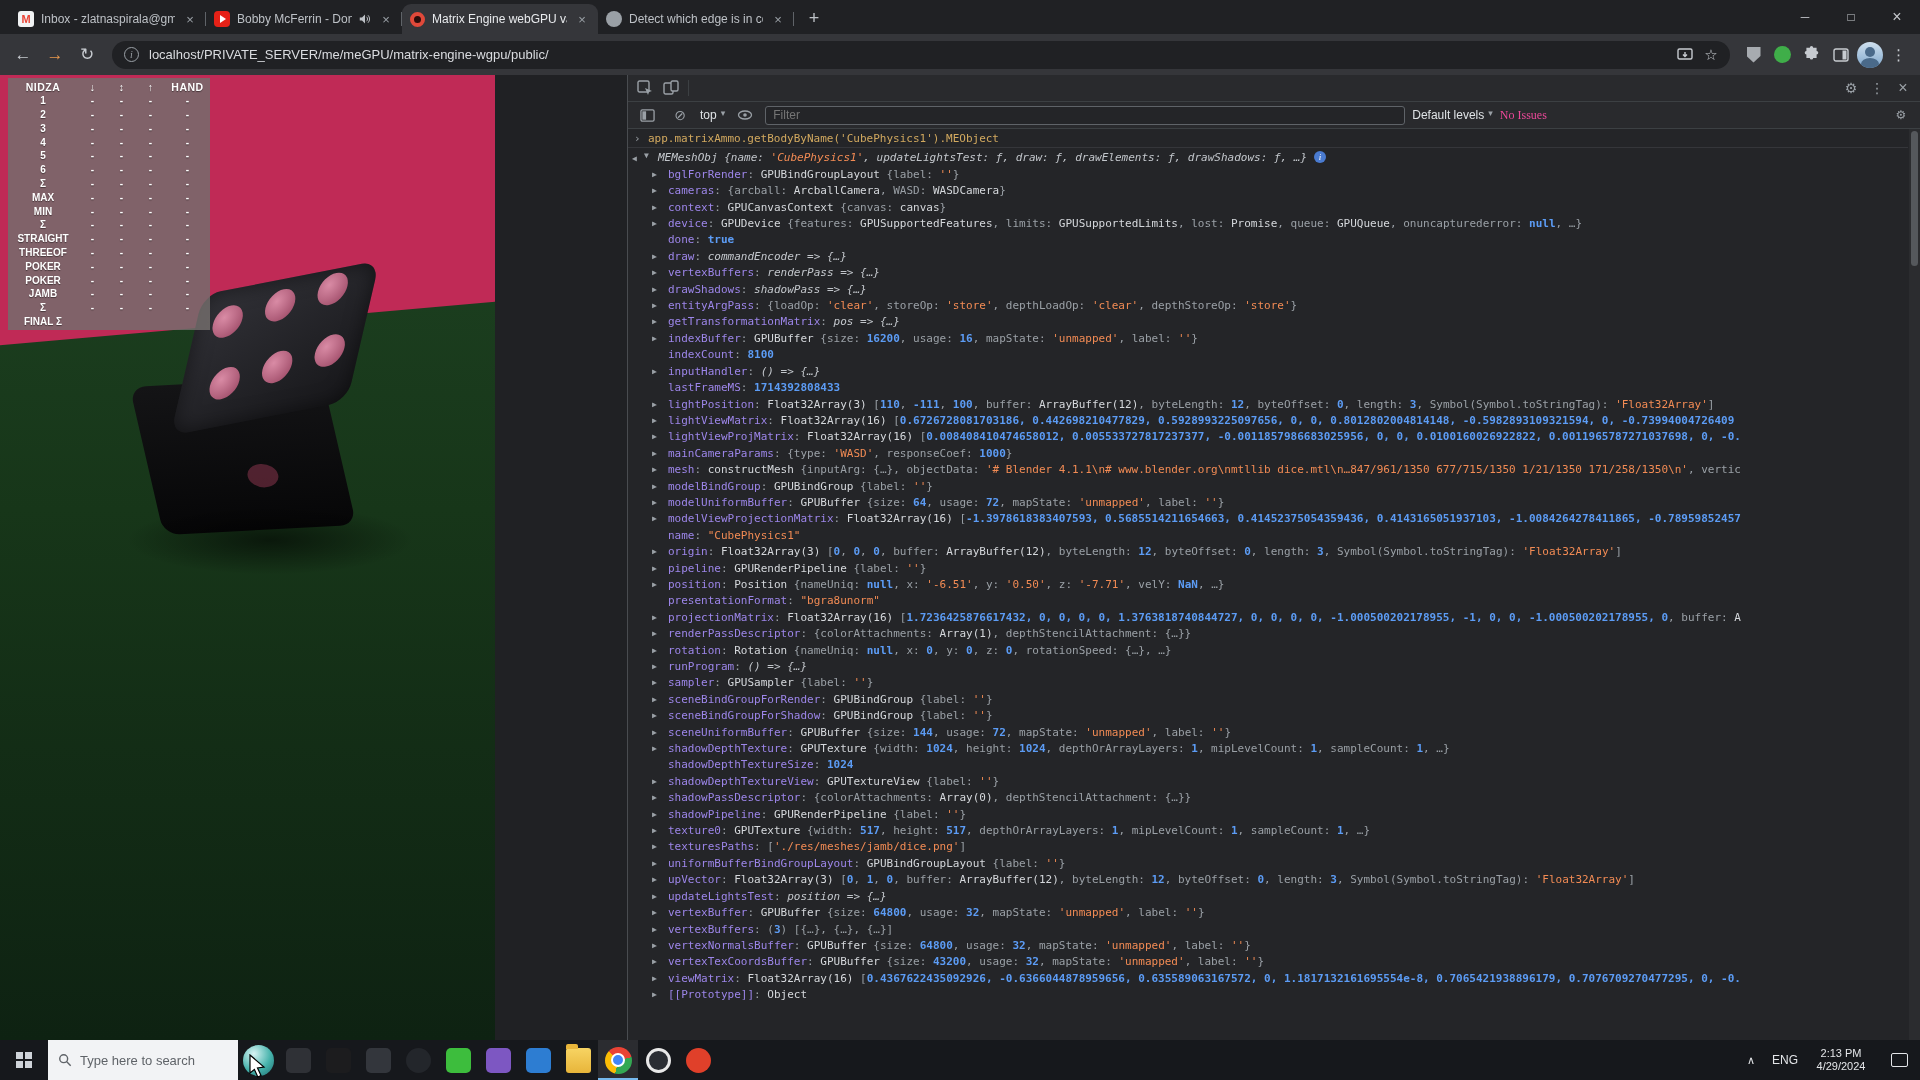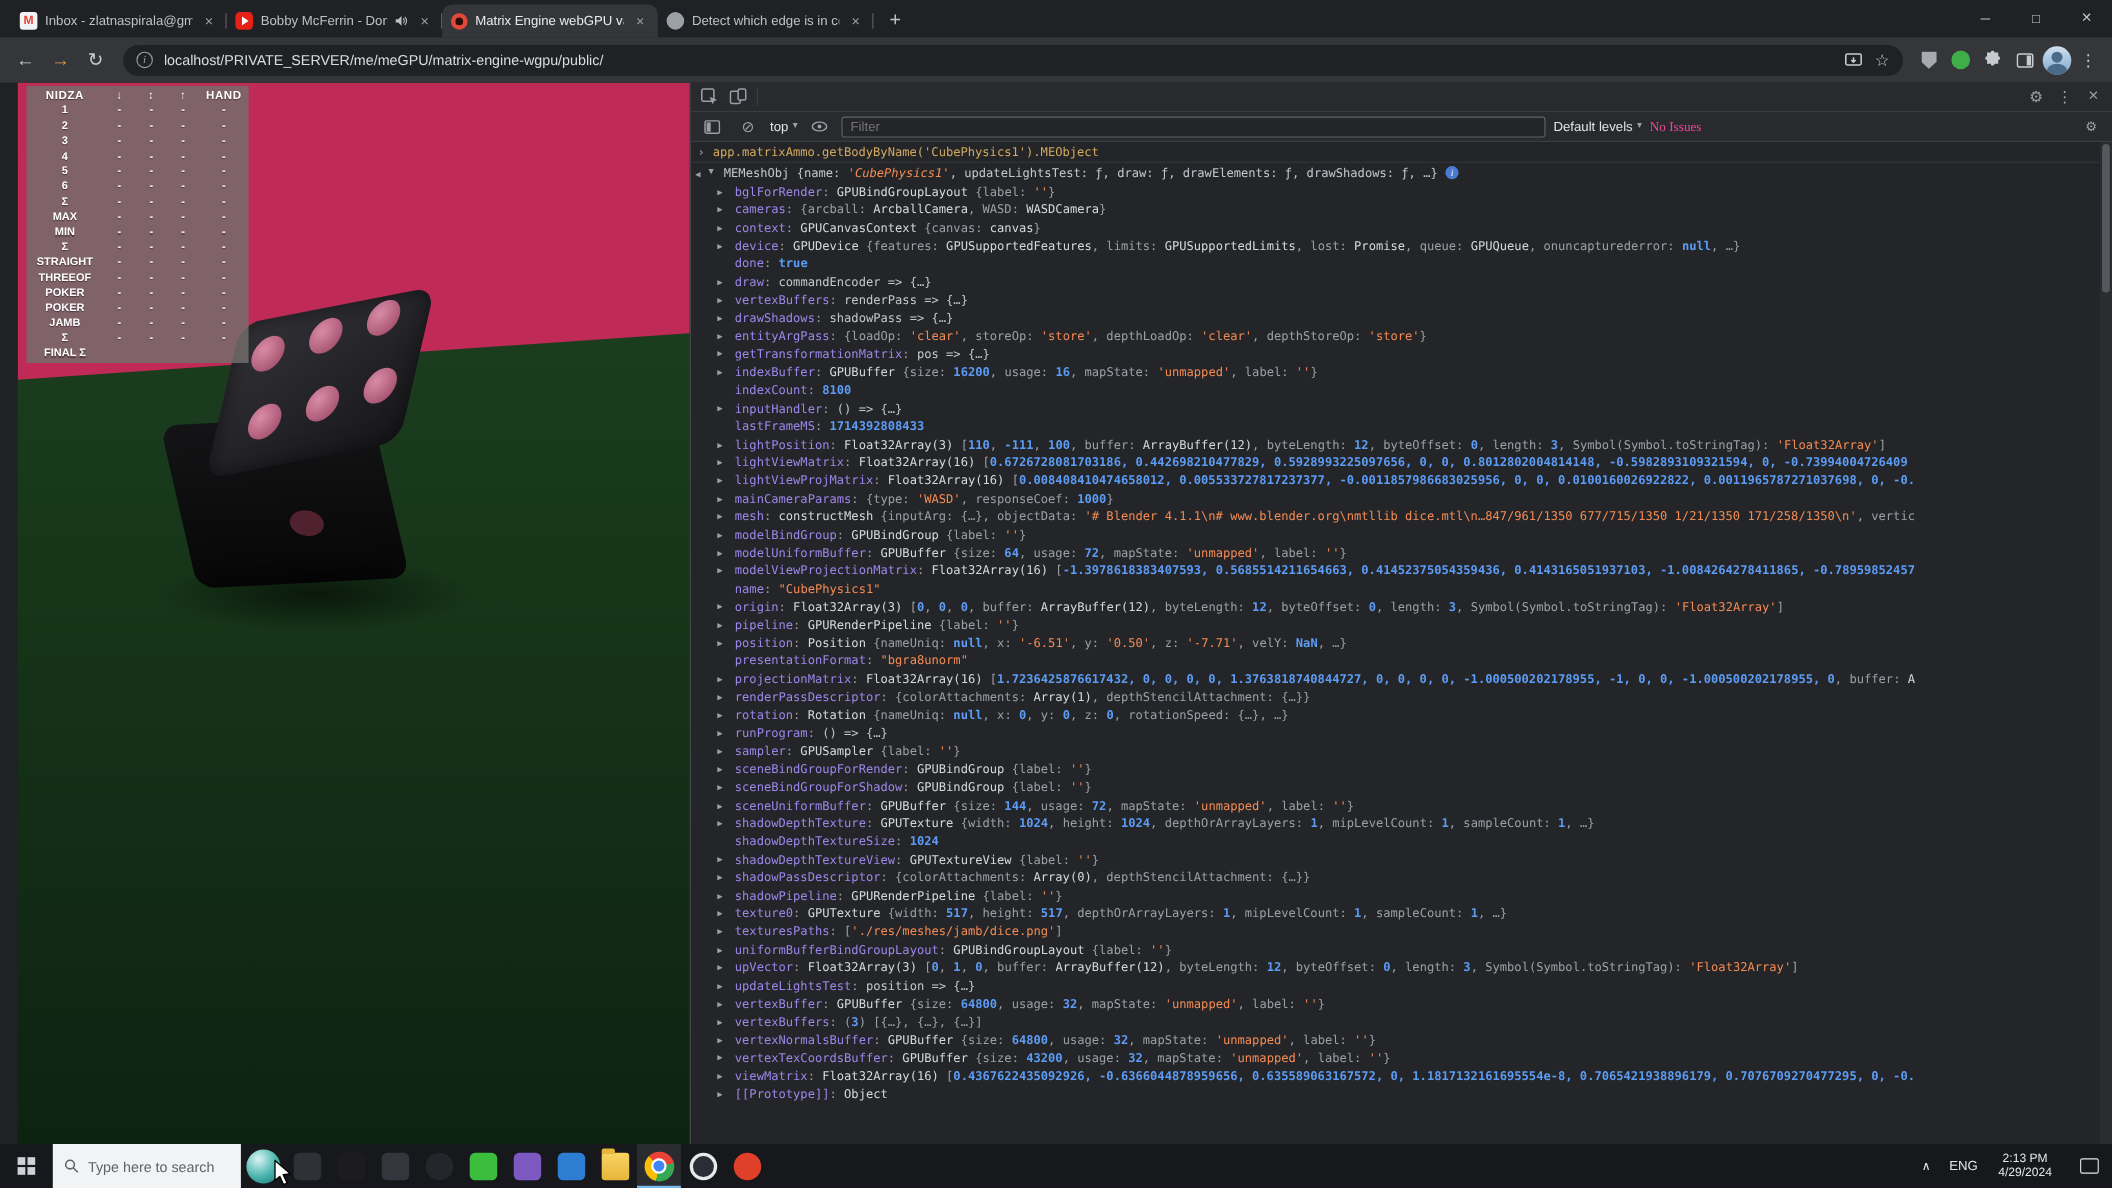--- a/index.html
+++ b/index.html
@@ -35,21 +35,21 @@
   .omni-ic{width:26px;height:26px;flex:none;display:flex;align-items:center;justify-content:center;color:#c7cbd0;font-size:15px;}
   .ext-ic{width:27px;height:27px;flex:none;display:flex;align-items:center;justify-content:center;color:#c7cbd0;font-size:15px;}
   .green-dot{width:17px;height:17px;border-radius:50%;background:#3fae49;}
   .shield{width:14px;height:16px;background:#a7abb0;clip-path:polygon(0 0,100% 0,100% 60%,50% 100%,0 60%);}
   .avatar{width:26px;height:26px;border-radius:50%;background:linear-gradient(#cfe0ef,#7fa7cc);position:relative;overflow:hidden;}
   .avatar::before{content:"";position:absolute;left:8px;top:5px;width:10px;height:10px;border-radius:50%;background:#4a6a8a;}
   .avatar::after{content:"";position:absolute;left:4px;top:16px;width:18px;height:12px;border-radius:50% 50% 0 0;background:#4a6a8a;}
 
   
   .content{position:absolute;left:0;top:75px;right:0;bottom:40px;}
-  .viewport{position:absolute;left:16px;top:0;width:627px;height:100%;overflow:hidden;background:linear-gradient(180deg,#1f4524 0%,#173619 45%,#0e2212 100%);}
+  .viewport{position:absolute;left:0;top:0;width:495px;height:100%;overflow:hidden;background:linear-gradient(180deg,#1f4524 0%,#173619 45%,#0e2212 100%);}
   .pink-floor{position:absolute;inset:0;background:#c02a56;clip-path:polygon(0 0,100% 0,100% 23.5%,0 28%);}
 
   .die{position:absolute;left:140px;top:205px;width:250px;height:270px;}
   .die::after{content:"";position:absolute;left:-15px;bottom:-25px;width:290px;height:70px;background:radial-gradient(ellipse,rgba(0,0,0,.55),transparent 70%);}
   .die-front{position:absolute;left:8px;top:100px;width:190px;height:152px;background:linear-gradient(180deg,#141416,#060607);border-radius:16px;transform:rotate(-13deg) skewY(10deg);}
   .fdot{position:absolute;left:95px;top:85px;width:30px;height:24px;border-radius:50%;background:rgba(165,62,92,.45);}
   .die-top{position:absolute;left:45px;top:2px;width:180px;height:132px;background:linear-gradient(150deg,#323238,#17171a);border-radius:18px;transform:rotate(-11deg) skewX(-24deg);box-shadow:inset 0 0 18px rgba(0,0,0,.5);}
   .tdot{position:absolute;width:30px;height:30px;border-radius:50%;background:radial-gradient(circle at 35% 35%,#d98ba5,#a85672 75%);}
   .tdot.d1{left:18px;top:16px;} .tdot.d2{left:70px;top:10px;} .tdot.d3{left:122px;top:4px;}
   .tdot.d4{left:30px;top:76px;} .tdot.d5{left:82px;top:70px;} .tdot.d6{left:134px;top:64px;}
@@ -78,32 +78,32 @@
   #console-lines{position:absolute;inset:0 12px 0 0;overflow:hidden;}
   .crow{position:relative;line-height:16.4px;white-space:nowrap;overflow:hidden;padding-left:40px;color:#d5d8dc;}
   .crow.c{padding-left:20px;border-bottom:1px solid #35363a;padding-top:2px;}
   .crow.r{padding-left:30px;padding-top:2px;}
   .cprompt{position:absolute;left:6px;color:#9aa0a6;}
   .cret{position:absolute;left:4px;top:3px;color:#9aa0a6;font-size:8px;}
   .crow.r .ctri{left:16px;}
   .ctri{position:absolute;left:24px;top:0;color:#9aa0a6;font-size:8px;line-height:16.4px;}
   .seg-n{color:#9d86ea;} .seg-d{color:#9aa0a6;} .seg-p{color:#d5d8dc;}
   .seg-s{color:#f28b54;} .seg-u{color:#5c9cf5;font-weight:bold;}
-  .seg-i{color:#c3c7cc;margin-top:40px;} .seg-si{color:#f28b54;font-style:italic;}
+  .seg-i{color:#c3c7cc;font-style:italic;margin-top:40px;} .seg-si{color:#f28b54;font-style:italic;}
   .seg-c{color:#d2a95f;}
   .cinfo{display:inline-block;width:12px;height:12px;border-radius:50%;background:#4a7bd0;color:#fff;font-size:9px;text-align:center;line-height:12px;margin-left:7px;font-family:"Liberation Serif",serif;font-style:italic;vertical-align:1px;}
   .cscroll{position:absolute;right:0;top:0;width:11px;height:100%;background:#2b2c2f;}
   .cthumb{position:absolute;left:2px;top:2px;width:7px;height:135px;border-radius:4px;background:#55585c;}
 
   
   .taskbar{position:absolute;left:0;bottom:0;right:0;height:40px;background:#16181c;display:flex;align-items:center;z-index:5;}
   .start{width:48px;height:40px;flex:none;display:flex;align-items:center;justify-content:center;}
   .winlogo{display:grid;grid-template-columns:7px 7px;grid-template-rows:7px 7px;gap:2px;}
   .winlogo span{background:#cfd3d9;}
-  .searchbox{width:171px;height:40px;flex:none;background:#f2f3f5;display:flex;align-items:center;gap:8px;padding:0 10px;color:#5f6368;font-size:13px;white-space:nowrap;overflow:hidden;}
+  .searchbox{width:190px;height:40px;flex:none;background:#f2f3f5;display:flex;align-items:center;gap:8px;padding:0 10px;color:#5f6368;font-size:13px;white-space:nowrap;overflow:hidden;}
   #tb-apps{display:flex;height:40px;}
   .tb-slot{width:40px;height:40px;flex:none;display:flex;align-items:center;justify-content:center;position:relative;}
   .tb-slot.active{background:rgba(255,255,255,.09);box-shadow:inset 0 -2px 0 #76b9ed;}
   .tb-ic{width:25px;height:25px;border-radius:5px;}
   .tb-ic.running-3d-app{width:31px;height:31px;border-radius:50%;background:radial-gradient(circle at 35% 28%,#d8f4f4,#47b3ac 55%,#1c6e70);}
   .tb-ic.chrome{width:27px;height:27px;border-radius:50%;background:conic-gradient(from -45deg,#ea4335 0 120deg,#34a853 0 240deg,#fbbc05 0 360deg);position:relative;}
   .tb-ic.chrome::after{content:"";position:absolute;left:6.5px;top:6.5px;width:10px;height:10px;border-radius:50%;background:#4285f4;border:2px solid #fff;}
   .tb-ic.file-explorer{background:linear-gradient(#f7d463,#e8b53a);border-radius:3px;position:relative;}
   .tb-ic.file-explorer::before{content:"";position:absolute;top:-4px;left:0;width:12px;height:5px;background:#e8b53a;border-radius:2px 2px 0 0;}
   .tb-ic.android-studio,.tb-ic.browser-dark,.tb-ic.red-app{border-radius:50%;}

